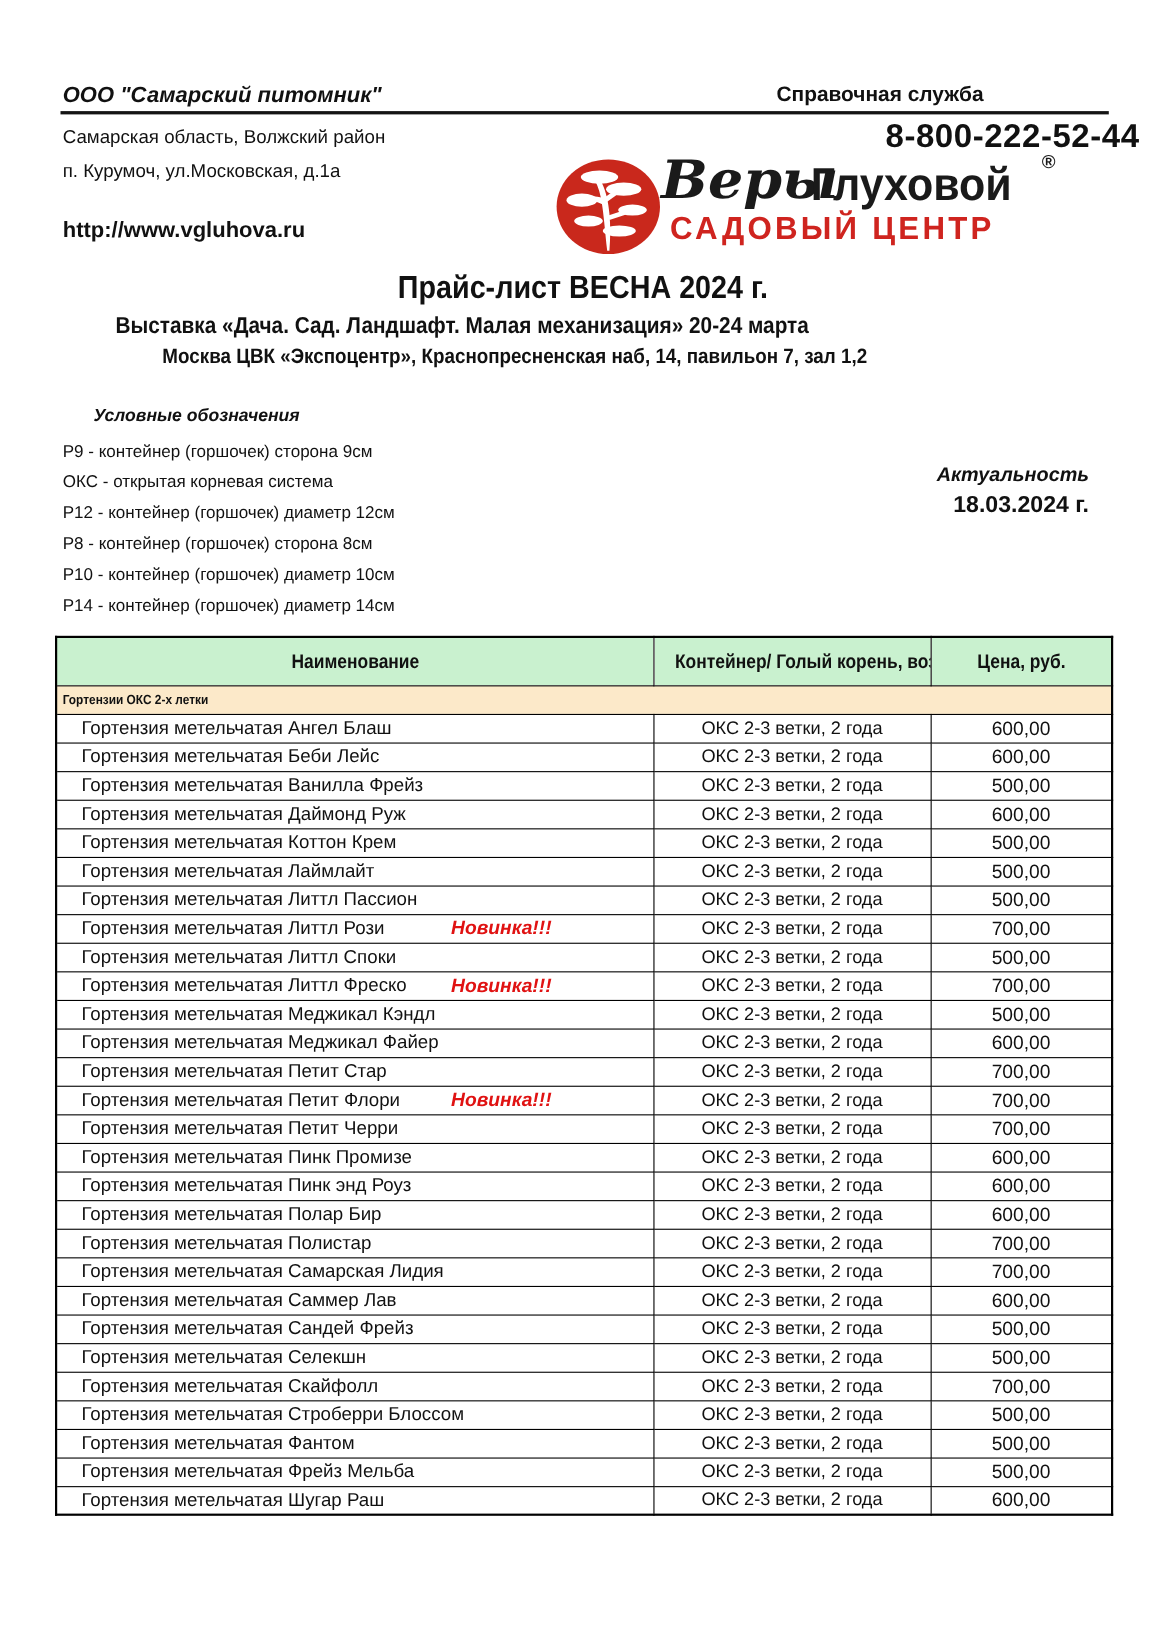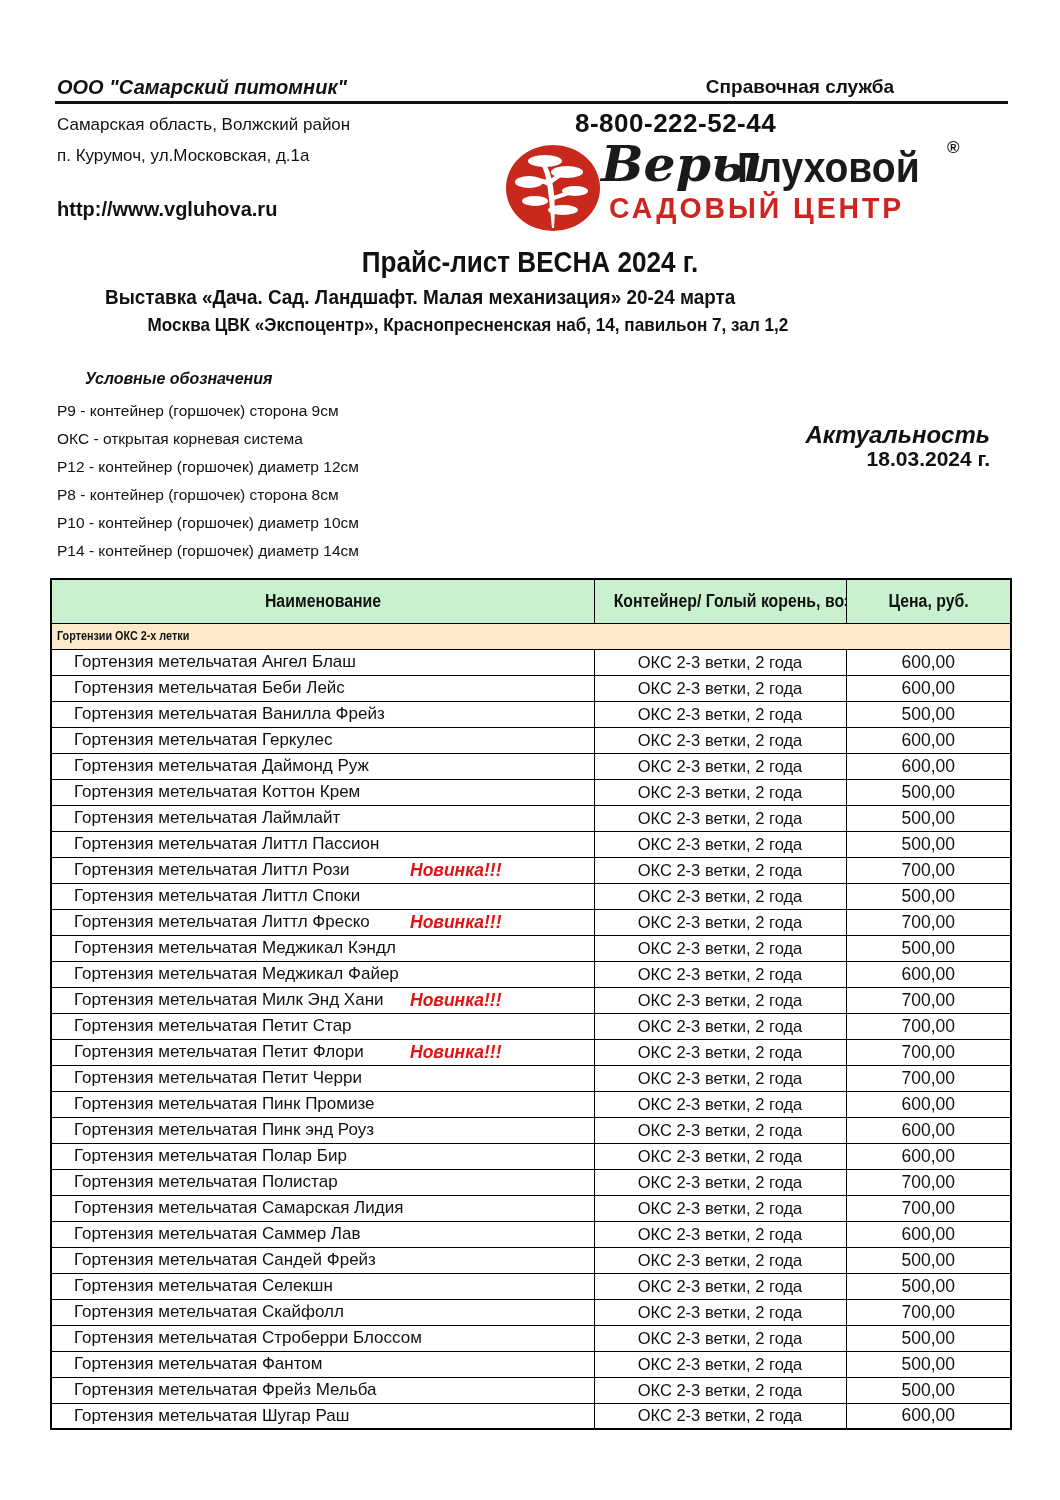--- a/index.html
+++ b/index.html
@@ -23,22 +23,22 @@
   
   .company{
     position:absolute;left:57px;top:76px;
     font-size:20px;font-weight:bold;font-style:italic;
   }
   .hotline-block{
     position:absolute;left:590px;top:76px;width:420px;text-align:center;
   }
   .hotline-label{font-size:19px;font-weight:bold;}
   .phone{
-    position:absolute;left:575px;top:108px;width:420px;text-align:left;
-    font-size:26px;font-weight:bold;letter-spacing:0.5px;
+    position:absolute;left:616px;top:108px;width:420px;text-align:right;
+    font-size:30px;font-weight:bold;letter-spacing:0.5px;
   }
   .top-rule{
     position:absolute;left:55px;top:101px;width:953px;height:3px;background:#141414;
   }
   .addr1{position:absolute;left:57px;top:115px;font-size:17px;}
   .addr2{position:absolute;left:57px;top:146px;font-size:17px;}
   .website{position:absolute;left:57px;top:198px;font-size:20px;font-weight:bold;}
 
   
   .logo{position:absolute;left:505px;top:138px;width:505px;height:95px;}
@@ -74,21 +74,21 @@
   
   .legend-head{
     position:absolute;left:85px;top:370px;
     font-size:16px;font-weight:bold;font-style:italic;
   }
   .legend-list{position:absolute;left:57px;top:397px;font-size:15.5px;line-height:28px;list-style:none;}
 
   
   .relevance-label{
     position:absolute;right:70px;top:421px;
-    font-size:24px;font-weight:bold;font-style:italic;text-align:right;
+    font-size:18px;font-weight:bold;font-style:italic;text-align:right;
   }
   .relevance-date{
     position:absolute;right:70px;top:447px;
     font-size:21px;font-weight:bold;text-align:right;
   }
 
   
   .price-table{
     position:absolute;left:50px;top:578px;width:960px;
     border-collapse:collapse;table-layout:fixed;
@@ -199,25 +199,20 @@
           <td class="name-cell"><span>Гортензия метельчатая Беби Лейс</span></td>
           <td class="ctr-cell">ОКС 2-3 ветки, 2 года</td>
           <td class="price-cell">600,00</td>
         </tr>
         <tr class="data-row">
           <td class="name-cell"><span>Гортензия метельчатая Ванилла Фрейз</span></td>
           <td class="ctr-cell">ОКС 2-3 ветки, 2 года</td>
           <td class="price-cell">500,00</td>
         </tr>
         <tr class="data-row">
-          <td class="name-cell"><span>Гортензия метельчатая Геркулес</span></td>
-          <td class="ctr-cell">ОКС 2-3 ветки, 2 года</td>
-          <td class="price-cell">600,00</td>
-        </tr>
-        <tr class="data-row">
           <td class="name-cell"><span>Гортензия метельчатая Даймонд Руж</span></td>
           <td class="ctr-cell">ОКС 2-3 ветки, 2 года</td>
           <td class="price-cell">600,00</td>
         </tr>
         <tr class="data-row">
           <td class="name-cell"><span>Гортензия метельчатая Коттон Крем</span></td>
           <td class="ctr-cell">ОКС 2-3 ветки, 2 года</td>
           <td class="price-cell">500,00</td>
         </tr>
         <tr class="data-row">
@@ -247,25 +242,20 @@
         </tr>
         <tr class="data-row">
           <td class="name-cell"><span>Гортензия метельчатая Меджикал Кэндл</span></td>
           <td class="ctr-cell">ОКС 2-3 ветки, 2 года</td>
           <td class="price-cell">500,00</td>
         </tr>
         <tr class="data-row">
           <td class="name-cell"><span>Гортензия метельчатая Меджикал Файер</span></td>
           <td class="ctr-cell">ОКС 2-3 ветки, 2 года</td>
           <td class="price-cell">600,00</td>
-        </tr>
-        <tr class="data-row">
-          <td class="name-cell"><span>Гортензия метельчатая Милк Энд Хани</span><span class="novinka">Новинка!!!</span></td>
-          <td class="ctr-cell">ОКС 2-3 ветки, 2 года</td>
-          <td class="price-cell">700,00</td>
         </tr>
         <tr class="data-row">
           <td class="name-cell"><span>Гортензия метельчатая Петит Стар</span></td>
           <td class="ctr-cell">ОКС 2-3 ветки, 2 года</td>
           <td class="price-cell">700,00</td>
         </tr>
         <tr class="data-row">
           <td class="name-cell"><span>Гортензия метельчатая Петит Флори</span><span class="novinka">Новинка!!!</span></td>
           <td class="ctr-cell">ОКС 2-3 ветки, 2 года</td>
           <td class="price-cell">700,00</td>

